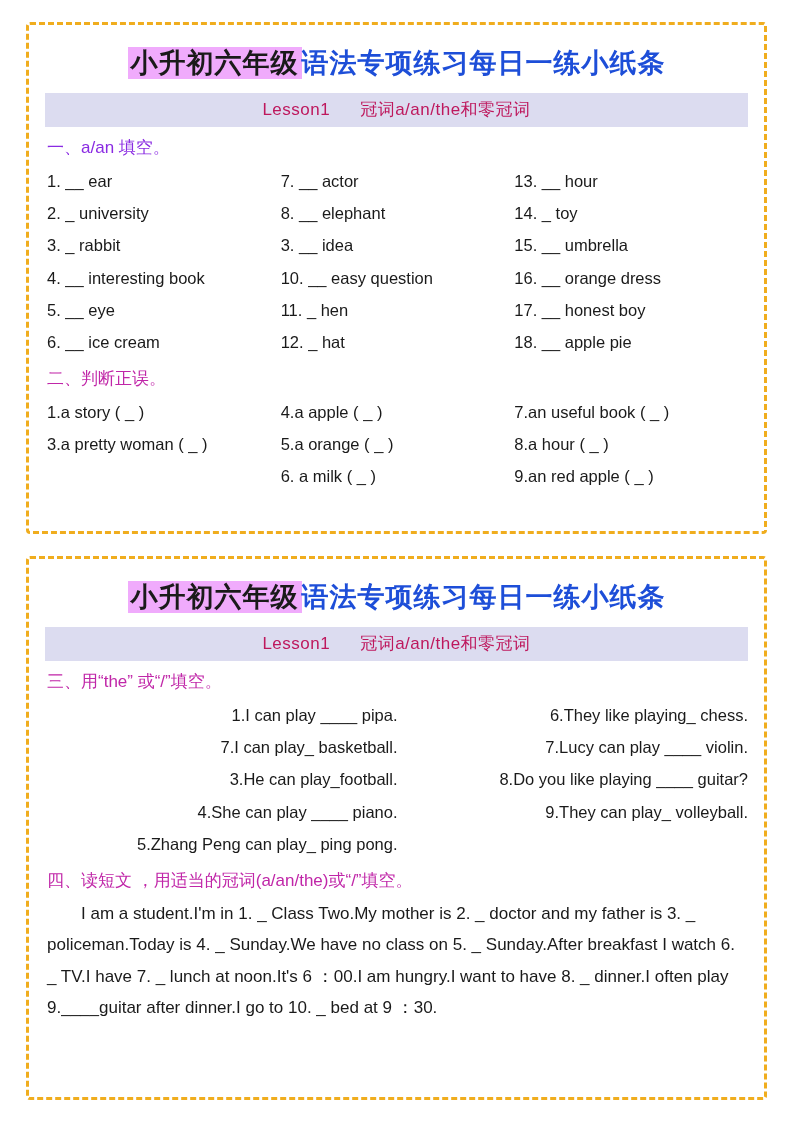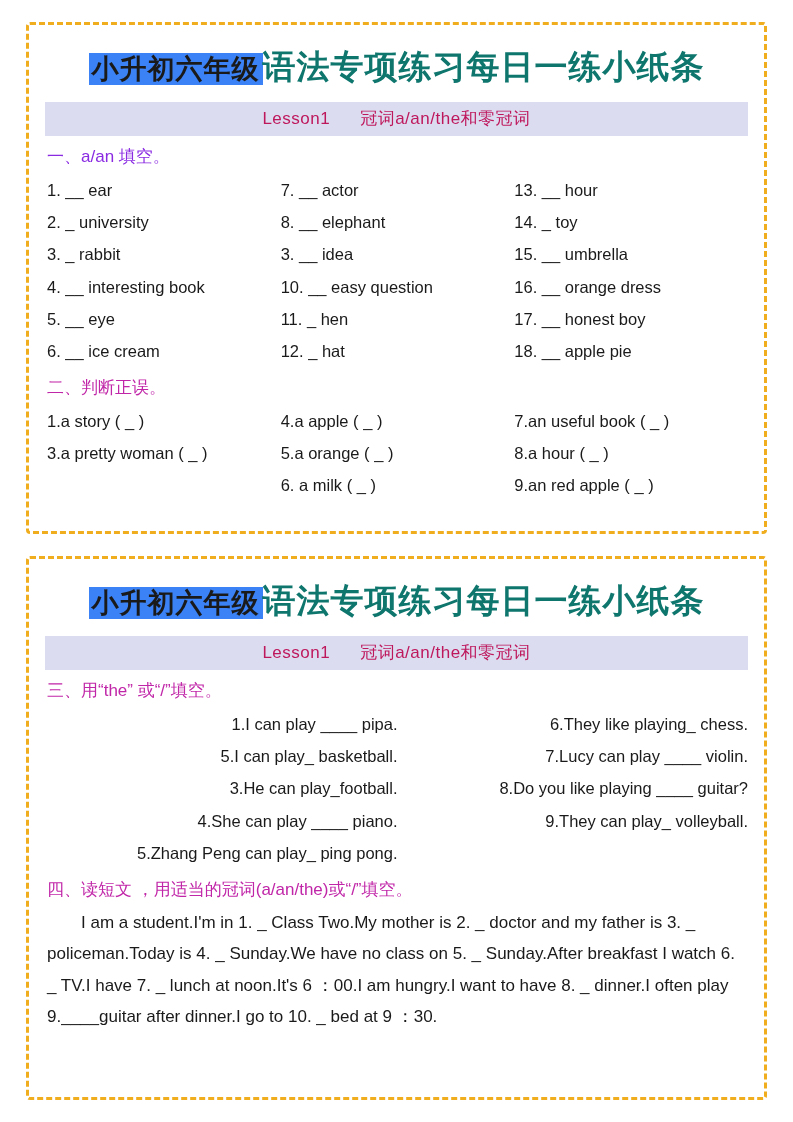--- a/index.html
+++ b/index.html
@@ -31,30 +31,30 @@
   }
   .card-1 { height: 512px; }
   .card-2 { flex: 1; }
 
   .title-row {
     text-align: center;
     white-space: nowrap;
     margin: 6px 0 12px 0;
   }
   .title-hl {
-    background: #3b82f6;
+    background: #f0abfc;
     color: #1a1a1a;
     font-size: 27px;
     font-weight: bold;
     letter-spacing: 1px;
     padding: 1px 3px;
   }
   .title-red {
-    color: #0f766e;
-    font-size: 33px;
+    color: #1d4ed8;
+    font-size: 27px;
     font-weight: bold;
     letter-spacing: 1px;
   }
 
   .lesson-bar {
     background: #dcdcf0;
     text-align: center;
     font-size: 17px;
     color: #be185d;
     padding: 5px 0 6px 0;
@@ -170,21 +170,21 @@
 
     <div class="lesson-bar">
       <span>Lesson1</span><span class="lesson-gap"></span><span>冠词a/an/the和零冠词</span>
     </div>
 
     <div class="section-head magenta">三、用“the” 或“/”填空。</div>
 
     <div class="cols-2">
       <div class="col">
         <div class="item">1.I can play ____  pipa.</div>
-        <div class="item">5.I can play_ basketball.</div>
+        <div class="item">7.I can play_ basketball.</div>
         <div class="item">3.He can play_football.</div>
         <div class="item">4.She can play ____  piano.</div>
         <div class="item">5.Zhang Peng can play_ ping pong.</div>
       </div>
       <div class="col">
         <div class="item">6.They like playing_ chess.</div>
         <div class="item">7.Lucy can play ____  violin.</div>
         <div class="item">8.Do you like playing ____  guitar?</div>
         <div class="item">9.They can play_ volleyball.</div>
       </div>

